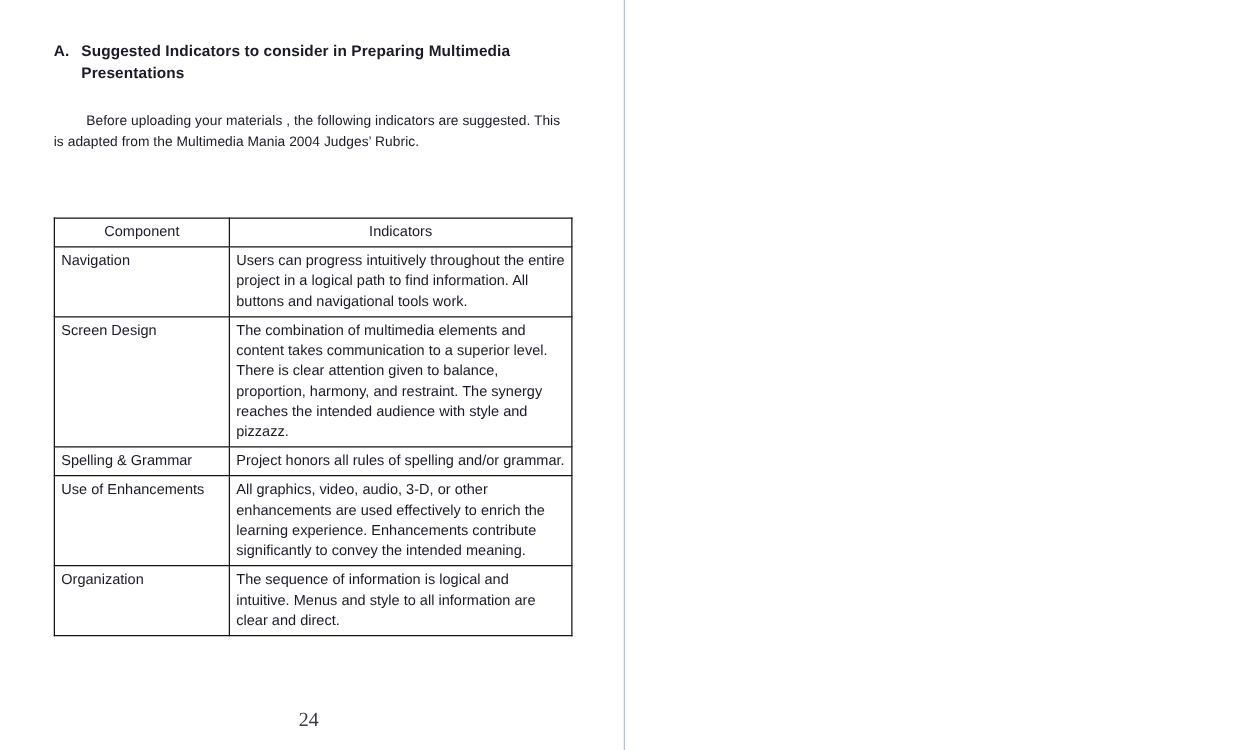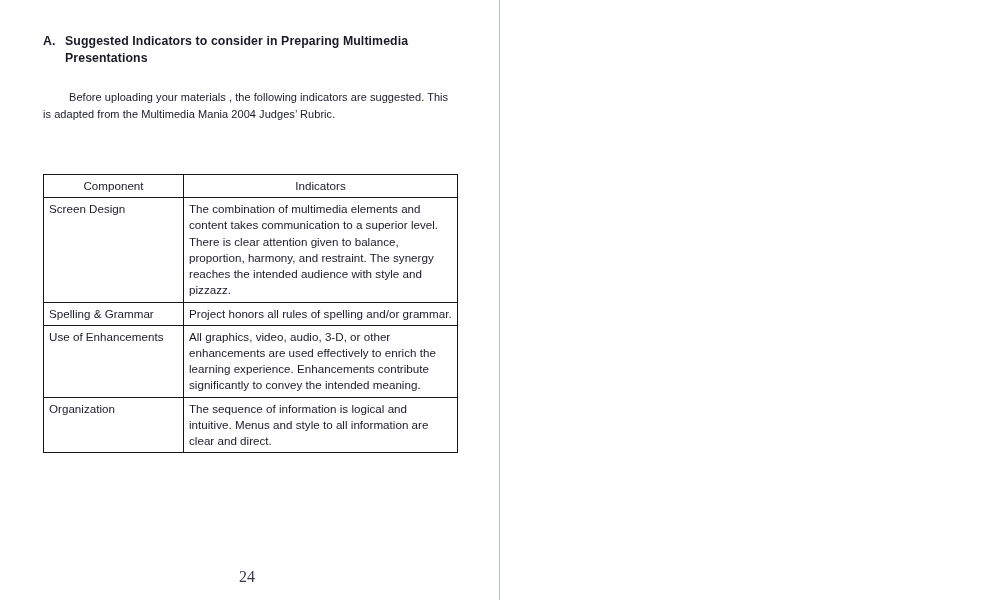--- a/index.html
+++ b/index.html
@@ -134,20 +134,24 @@
           <col class="c2">
         </colgroup>
       <thead>
         <tr>
           <th>Component</th>
           <th>Indicators</th>
         </tr>
       </thead>
       <tbody>
         <tr>
+          <td>Navigation</td>
+          <td>Users can progress intuitively throughout the entire project in a logical path to find information. All buttons and navigational tools work.</td>
+        </tr>
+        <tr>
           <td>Screen Design</td>
           <td>The combination of multimedia elements and content takes communication to a superior level. There is clear attention given to balance, proportion, harmony, and restraint. The synergy reaches the intended audience with style and pizzazz.</td>
         </tr>
         <tr>
           <td>Spelling &amp; Grammar</td>
           <td>Project honors all rules of spelling and/or grammar.</td>
         </tr>
         <tr>
           <td>Use of Enhancements</td>
           <td>All graphics, video, audio, 3-D, or other enhancements are used effectively to enrich the learning experience. Enhancements contribute significantly to convey the intended meaning.</td>

